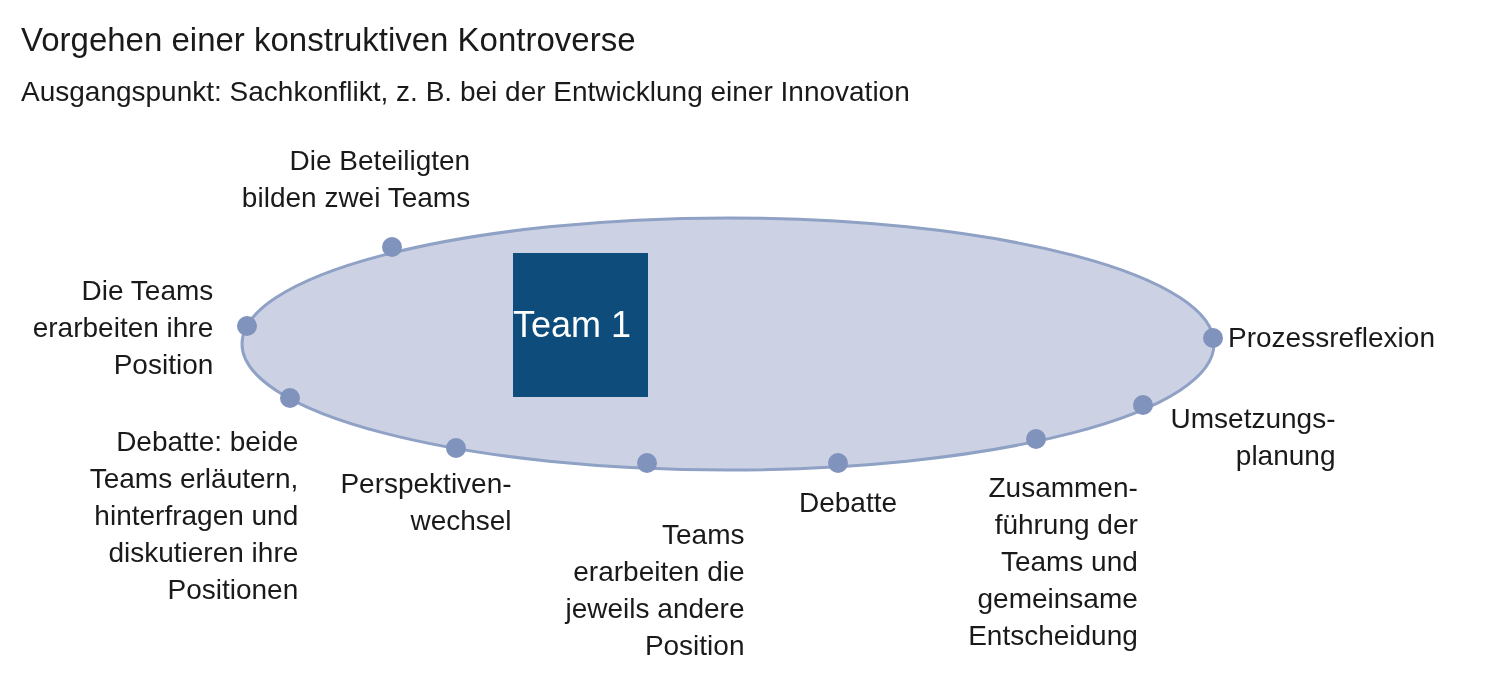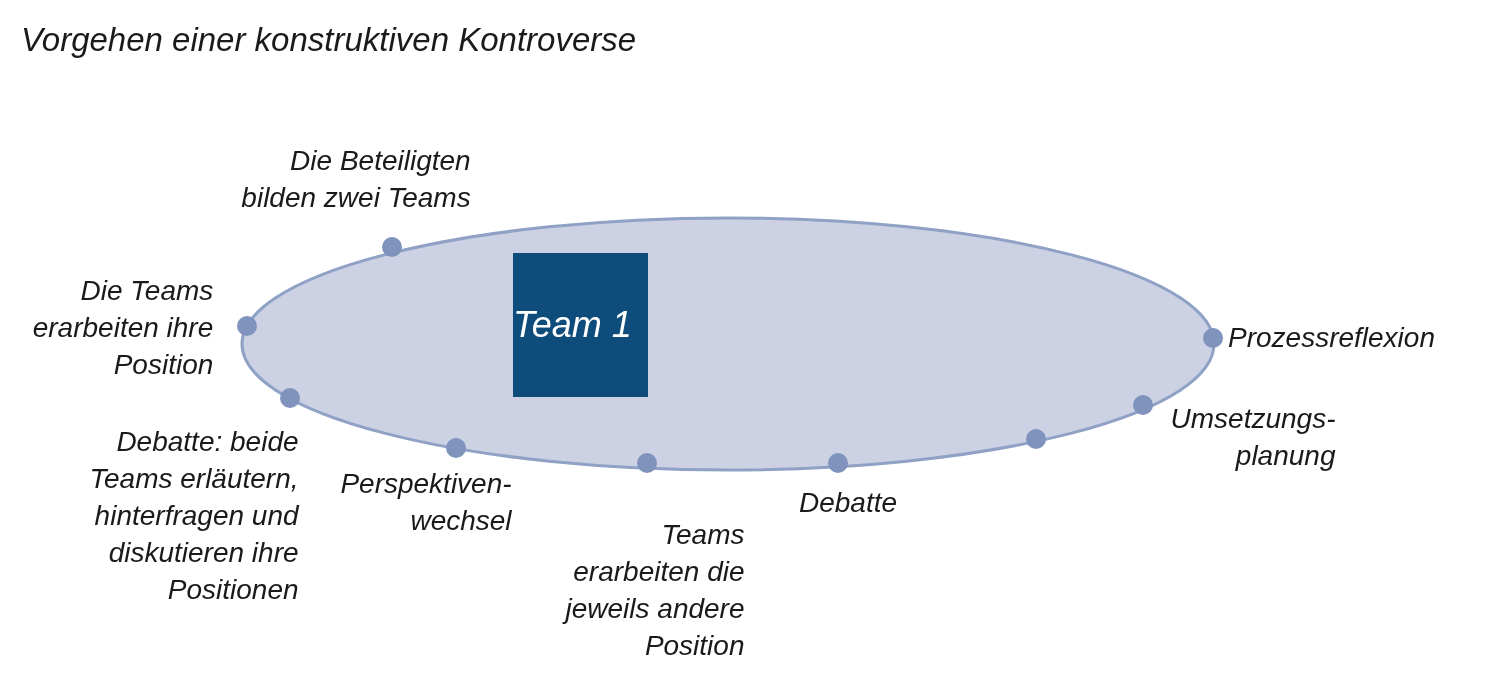--- a/index.html
+++ b/index.html
@@ -9,21 +9,20 @@
   body {
     font-family: "Liberation Sans", sans-serif;
     background: #ffffff;
   }
   .canvas {
     position: relative;
     width: 1488px;
     height: 697px;
     background: var(--background, #ffffff);
     overflow: hidden;
-    font-style: italic;
   }
   .title {
     position: absolute;
     left: 21px;
     top: 20px;
     font-size: 33px;
     line-height: 40px;
     color: var(--text, #1a1a1a);
     white-space: nowrap;
   }
@@ -70,20 +69,21 @@
     text-align: left;
     white-space: nowrap;
   }
 </style>
 </head>
 <body>
 
 <div class="canvas">
 
   <div class="title">Vorgehen einer konstruktiven Kontroverse</div>
+  <div class="subtitle">Ausgangspunkt: Sachkonflikt, z. B. bei der Entwicklung einer Innovation</div>
 
   <svg class="ellipse-layer" viewBox="0 0 1488 697" xmlns="http://www.w3.org/2000/svg">
     <ellipse cx="728" cy="344" rx="486" ry="126" style="fill:var(--ellipse-fill,#ccd2e4); stroke:var(--ellipse-stroke,#8fa1c5); stroke-width:3"></ellipse>
     <g style="fill:var(--dot,#8093bd)">
       <circle cx="392" cy="247" r="10"></circle>
       <circle cx="247" cy="326" r="10"></circle>
       <circle cx="290" cy="398" r="10"></circle>
       <circle cx="456" cy="448" r="10"></circle>
       <circle cx="647" cy="463" r="10"></circle>
       <circle cx="838" cy="463" r="10"></circle>
@@ -113,19 +113,24 @@
   <div class="step-label" style="left:426px; top:465px;">Perspektiven-
 wechsel</div>
 
   <div class="step-label" style="left:655px; top:516px;">Teams
 erarbeiten die
 jeweils andere
 Position</div>
 
   <div class="step-label" style="left:848px; top:484px;">Debatte</div>
 
+  <div class="step-label" style="left:1053px; top:469px;">Zusammen-
+führung der
+Teams und
+gemeinsame
+Entscheidung</div>
 
   <div class="step-label" style="left:1253px; top:400px;">Umsetzungs-
 planung</div>
 
   <div class="step-label left-align" style="left:1228px; top:319px;">Prozessreflexion</div>
 
 </div>
 
 </body></html>

